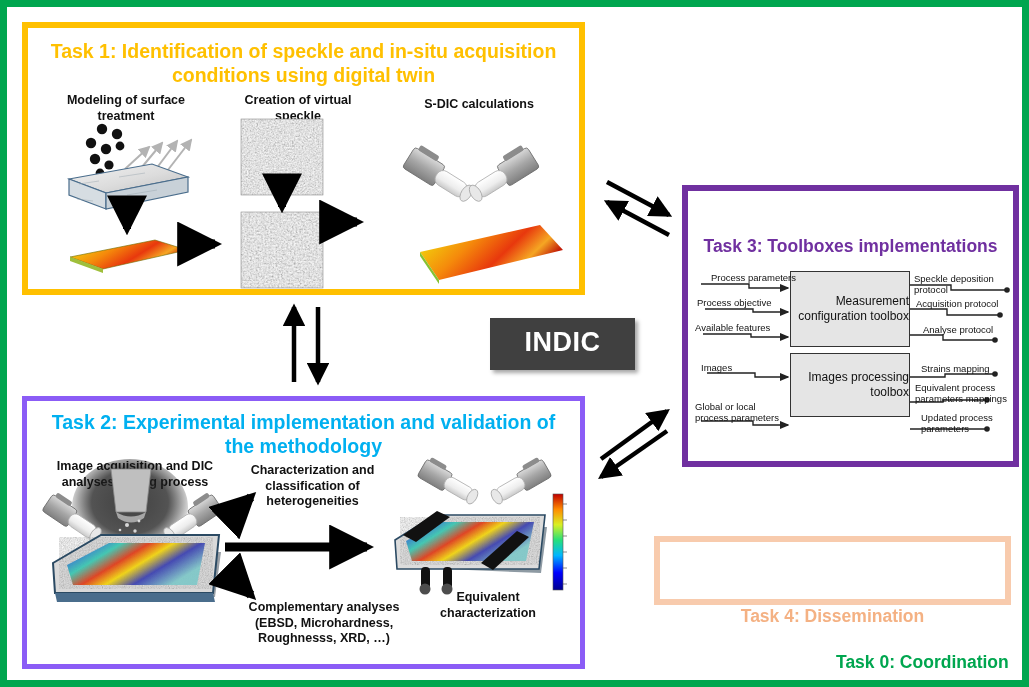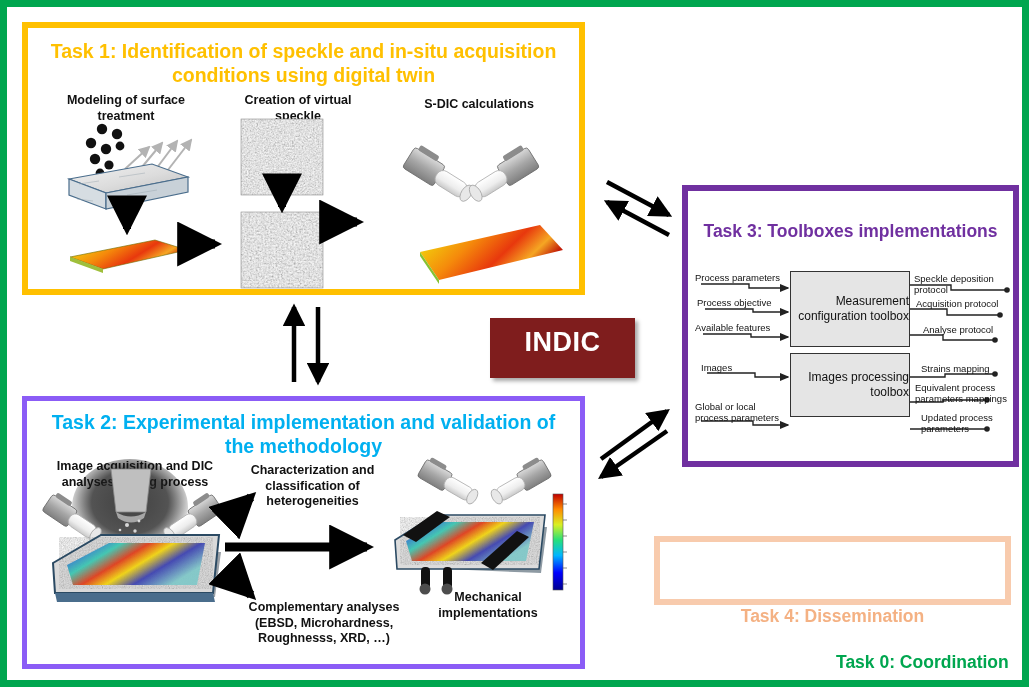--- a/index.html
+++ b/index.html
@@ -9,27 +9,27 @@
   
   .taskbox{position:absolute;box-sizing:border-box;background:#fff;}
   #task1{left:15px;top:15px;width:563px;height:273px;border:6px solid #ffc000;}
   #task2{left:15px;top:389px;width:563px;height:273px;border:5px solid #8b5cf6;}
   #task3{left:675px;top:178px;width:337px;height:282px;border:6px solid #7030a0;}
   #task4{left:647px;top:529px;width:357px;height:69px;border:6px solid #f8cbad;}
 
   .task-title{font-weight:bold;text-align:center;line-height:1.22;}
   #t1title{color:#ffc000;font-size:19.5px;margin:12px 18px 0 18px;}
   #t2title{color:#00b0f0;font-size:19.5px;margin:10px 16px 0 16px;text-align:center;}
-  #t3title{color:#7030a0;font-size:17.5px;margin:30px 0 0 0;text-align:center;}
+  #t3title{color:#7030a0;font-size:17.5px;margin:45px 0 0 0;text-align:center;}
   #t4title{color:#f4b183;font-size:17.5px;line-height:57px;text-align:center;margin-top:46px;}
 
   #task0{position:absolute;left:829px;top:645px;color:#00a64f;font-weight:bold;font-size:17.5px;}
 
   
-  #indic{position:absolute;left:483px;top:311px;width:145px;height:60px;background:#7f1d1d;
+  #indic{position:absolute;left:483px;top:311px;width:145px;height:52px;background:#404040;
          box-shadow:3px 3px 4px rgba(0,0,0,.35);}
   #indic span{display:block;color:#fff;font-size:27px;font-weight:bold;text-align:center;line-height:48px;letter-spacing:.5px;}
 
   
   .cap{position:absolute;font-size:12.5px;font-weight:bold;color:#111;text-align:center;line-height:1.25;}
 
   #cap-modeling{left:44px;top:86px;width:150px;}
   #cap-speckle{left:216px;top:86px;width:150px;}
   #cap-sdic{left:397px;top:90px;width:150px;}
 
@@ -73,21 +73,21 @@
   <div class="speckle" id="spk1"></div>
   <div class="speckle" id="spk2"></div>
 
   <div class="taskbox" id="task2">
     <div class="task-title" id="t2title">Task 2: Experimental implementation and validation of the methodology</div>
   </div>
 
   <div class="cap" id="cap-imgacq">Image acquisition and DIC analyses during process</div>
   <div class="cap" id="cap-charact">Characterization and classification of heterogeneities</div>
   <div class="cap" id="cap-complem">Complementary analyses (EBSD, Microhardness, Roughnesss, XRD, …)</div>
-  <div class="cap" id="cap-mecha">Mechanical implementations</div>
+  <div class="cap" id="cap-mecha">Equivalent characterization</div>
 
   <div class="taskbox" id="task3">
     <div class="task-title" id="t3title">Task 3: Toolboxes implementations</div>
   </div>
 
   <div id="t3diagram">
     <svg class="layer" style="width:318px;height:190px;left:0;top:0" viewBox="0 0 318 190">
       <defs>
         <marker id="ar" markerWidth="7" markerHeight="7" refX="6" refY="3" orient="auto">
           <path d="M0,0 L7,3 L0,6 z" fill="#222"></path>
@@ -113,21 +113,21 @@
       <path d="M215,160 L246,160 L246,160 L292,160" stroke="#222" stroke-width="1.4" fill="none" marker-end="url(#dot)"></path>
     </svg>
 
     <div class="t3box" id="mcbox">
       <span>Measurement configuration toolbox</span>
     </div>
     <div class="t3box" id="ipbox">
       <span>Images processing toolbox</span>
     </div>
 
-    <div class="t3lbl l" style="left:0px;top:3px;width:92px;">Process parameters</div>
+    <div class="t3lbl l" style="left:16px;top:3px;width:92px;">Process parameters</div>
     <div class="t3lbl l" style="left:2px;top:28px;width:90px;">Process objective</div>
     <div class="t3lbl l" style="left:0px;top:53px;width:92px;">Available features</div>
 
     <div class="t3lbl r" style="left:219px;top:4px;width:100px;">Speckle deposition protocol</div>
     <div class="t3lbl r" style="left:221px;top:29px;width:96px;">Acquisition protocol</div>
     <div class="t3lbl r" style="left:228px;top:55px;width:90px;">Analyse protocol</div>
 
     <div class="t3lbl l" style="left:6px;top:93px;width:80px;">Images</div>
     <div class="t3lbl l" style="left:0px;top:132px;width:94px;">Global or local process parameters</div>
 

